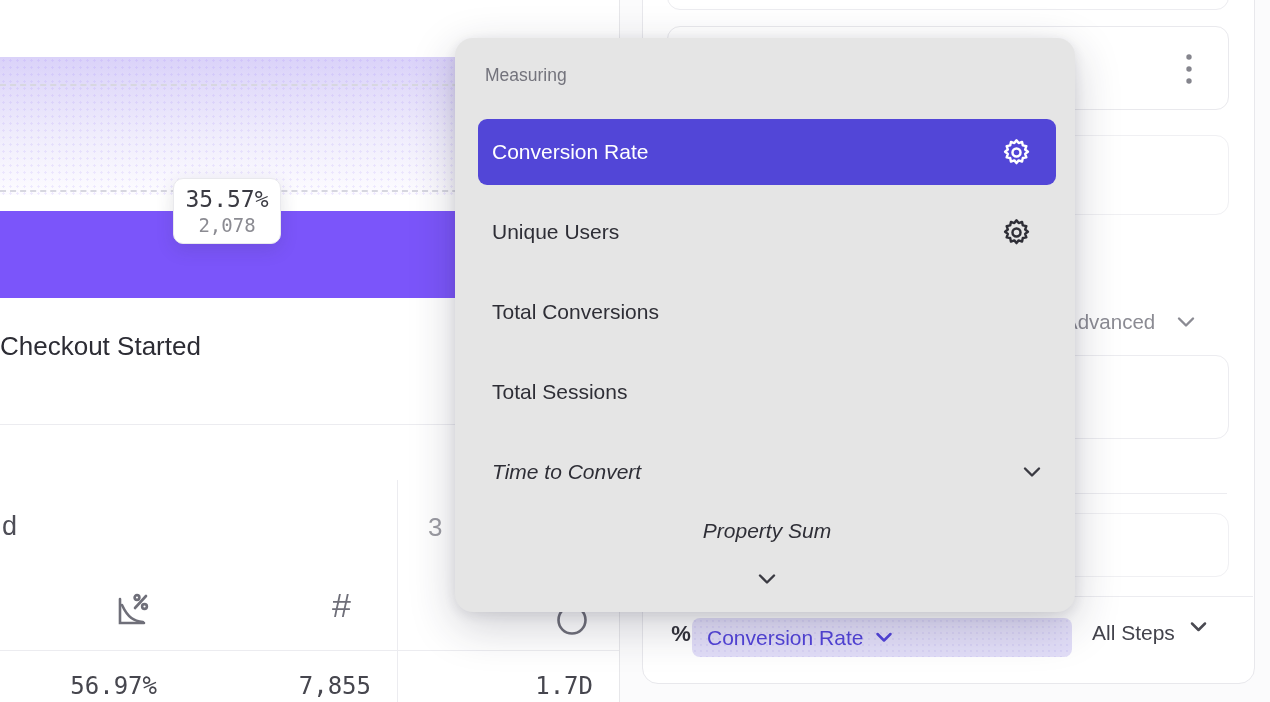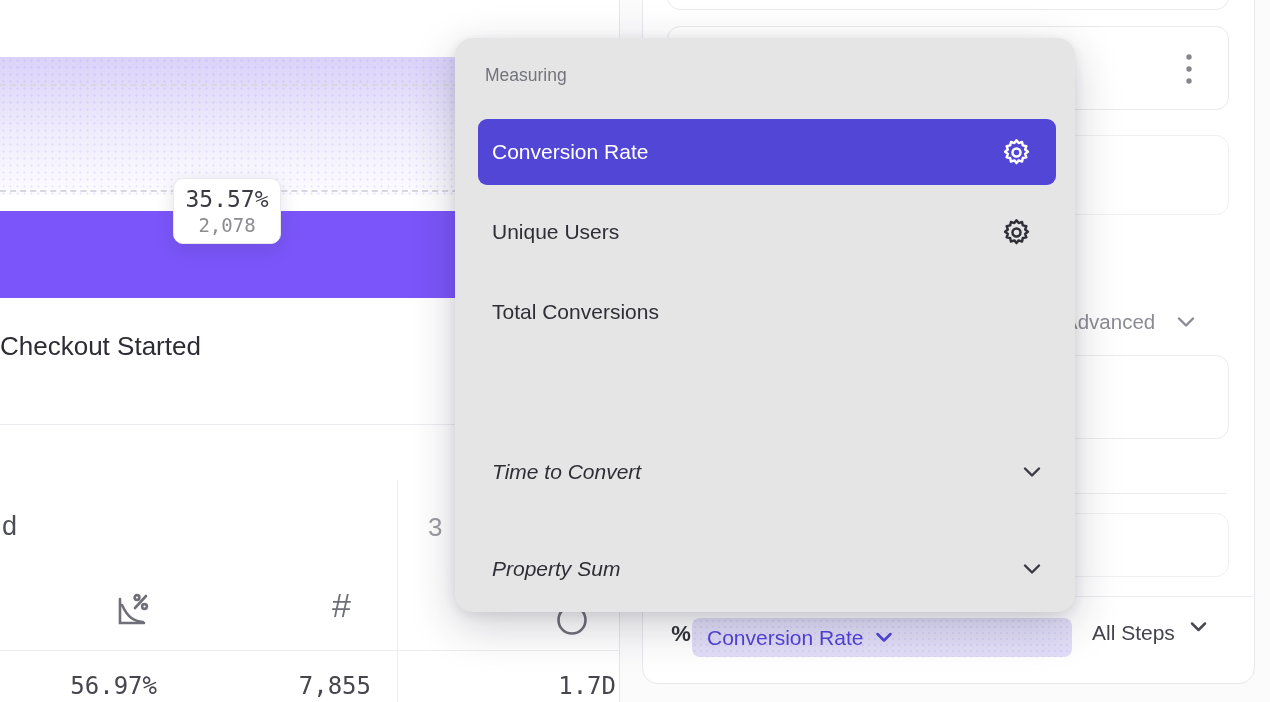--- a/index.html
+++ b/index.html
@@ -106,21 +106,21 @@
         <path d="M14 3 h10"></path>
           <path d="M19 3 v5"></path>
         <circle cx="19" cy="23" r="13.5"></circle>
       </svg>
     </div>
 
     <div class="abs hdiv" style="top:650px;"></div>
 
     <div class="abs val" style="left:17px;">56.97%</div>
     <div class="abs val" style="left:231px;">7,855</div>
-    <div class="abs val" style="left:476px;">1.7D</div>
+    <div class="abs val" style="left:453px;">1.7D</div>
   </div>
 
   <div class="abs outer-card"></div>
 
   <div class="abs icard c1"></div>
   <div class="abs icard c2"></div>
 
   <div class="abs" style="left:1181px;top:51px;">
     <svg width="16" height="38" viewBox="0 0 16 38">
       <circle cx="8" cy="6" r="2.7" fill="#85858d"></circle>
@@ -187,32 +187,35 @@
           <path d="M12 2.6 l1.7 2.1 2.6-.9 .6 2.7 2.7 .6 -.9 2.6 2.1 1.7 -2.1 1.7 .9 2.6 -2.7 .6 -.6 2.7 -2.6-.9 -1.7 2.1 -1.7-2.1 -2.6 .9 -.6-2.7 -2.7-.6 .9-2.6 -2.1-1.7 2.1-1.7 -.9-2.6 2.7-.6 .6-2.7 2.6 .9 z"></path>
           <circle cx="12" cy="12" r="3.1"></circle>
         </svg>
       </span>
     </div>
 
     <div class="menu-item" style="top:241px;">
       <span>Total Conversions</span>
     </div>
 
+    <div class="menu-item" style="top:321px;">
+      <span>Total Sessions</span>
+    </div>
 
     <div class="menu-item with-chevron" style="top:401px;">
       <span>Time to Convert</span>
       <span class="grow"></span>
       <span>
         <svg width="20" height="12" viewBox="0 0 20 12" fill="none" stroke="#3a3a42" stroke-width="2.4" stroke-linecap="round" stroke-linejoin="round">
           <path d="M3 2.5 L10 9.5 L17 2.5"></path>
         </svg>
       </span>
     </div>
 
-    <div class="menu-item with-chevron" style="top:498px;">
+    <div class="menu-item with-chevron" style="top:481px;flex-direction:column;">
       <span>Property Sum</span>
       <span class="grow"></span>
       <span>
         <svg width="20" height="12" viewBox="0 0 20 12" fill="none" stroke="#3a3a42" stroke-width="2.4" stroke-linecap="round" stroke-linejoin="round">
           <path d="M3 2.5 L10 9.5 L17 2.5"></path>
         </svg>
       </span>
     </div>
   </div>
 

